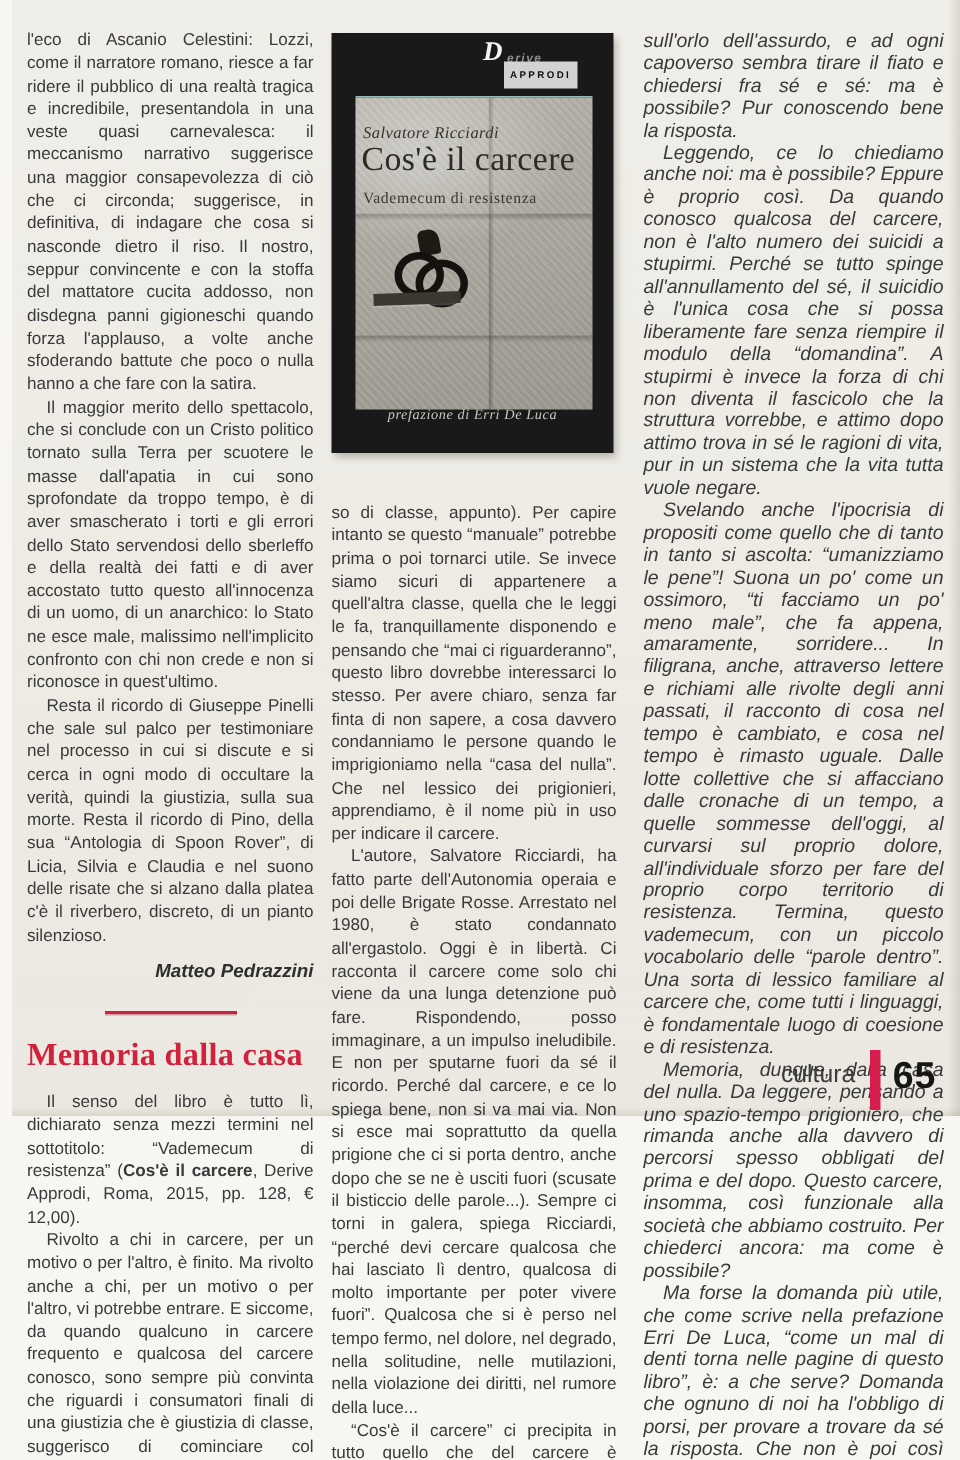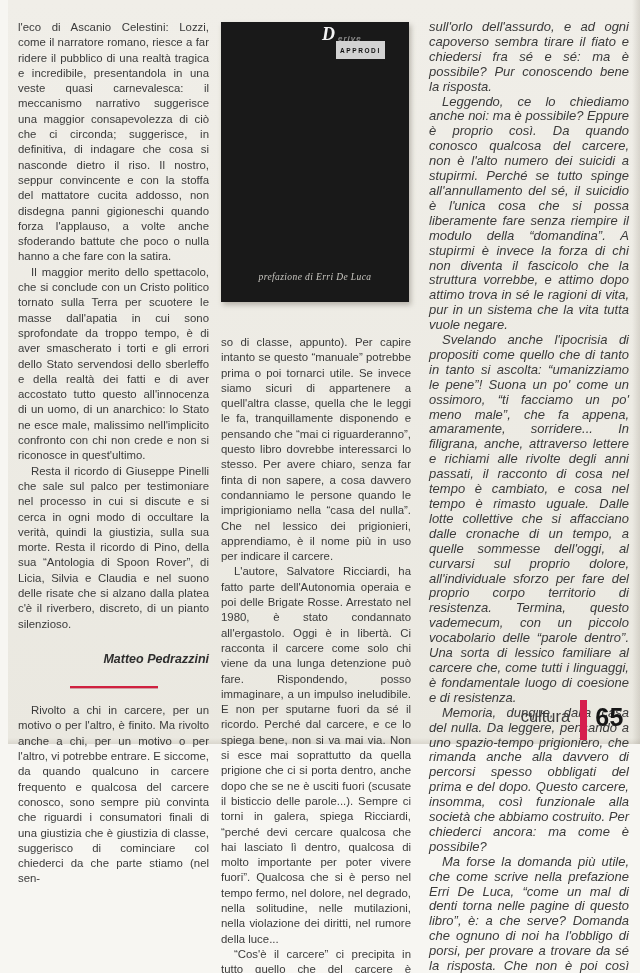--- a/index.html
+++ b/index.html
@@ -25,21 +25,21 @@
   
   .col{position:absolute;color:#3a3a3a;}
   .col p{margin:0;text-align:justify;text-indent:13px;hyphens:auto;}
   .col p.noindent{text-indent:0;}
   #col1{left:10px;top:20px;width:191px;font-size:11.4px;line-height:15.3px;}
   #col2{left:213px;top:22px;width:190px;font-size:11.4px;line-height:15.3px;}
   #col3{left:421px;top:20px;width:200px;font-size:13px;line-height:14.9px;font-style:italic;}
 
   .byline{
     text-align:right;font-style:italic;font-weight:700;font-size:12.5px;
-    color:#2e2e2e;margin-top:20px;
+    color:#2e2e2e;margin-top:8px;
   }
   .red-rule{
     width:88px;height:2px;background:#d0203f;margin:19px auto 15px auto;
     box-shadow:0 1px 0 rgba(160,20,50,.35);
   }
   .section-title{margin:0 0 13px 0;font-family:"Liberation Serif","DejaVu Serif",serif;}
   .section-title .t1{
     display:block;color:#d2213c;font-weight:700;font-size:21.5px;
     line-height:24px;letter-spacing:.2px;
   }
@@ -131,33 +131,46 @@
   <div class="col" id="col1">
     <p class="noindent">l'eco di Ascanio Celestini: Lozzi, come il narratore romano, riesce a far ridere il pubblico di una realtà tragica e incredibile, presentandola in una veste quasi carnevalesca: il meccanismo narrativo suggerisce una maggior consapevolezza di ciò che ci circonda; suggerisce, in definitiva, di indagare che cosa si nasconde dietro il riso. Il nostro, seppur convincente e con la stoffa del mattatore cucita addosso, non disdegna panni gigioneschi quando forza l'applauso, a volte anche sfoderando battute che poco o nulla hanno a che fare con la satira.</p>
     <p>Il maggior merito dello spettacolo, che si conclude con un Cristo politico tornato sulla Terra per scuotere le masse dall'apatia in cui sono sprofondate da troppo tempo, è di aver smascherato i torti e gli errori dello Stato servendosi dello sberleffo e della realtà dei fatti e di aver accostato tutto questo all'innocenza di un uomo, di un anarchico: lo Stato ne esce male, malissimo nell'implicito confronto con chi non crede e non si riconosce in quest'ultimo.</p>
     <p>Resta il ricordo di Giuseppe Pinelli che sale sul palco per testimoniare nel processo in cui si discute e si cerca in ogni modo di occultare la verità, quindi la giustizia, sulla sua morte. Resta il ricordo di Pino, della sua “Antologia di Spoon Rover”, di Licia, Silvia e Claudia e nel suono delle risate che si alzano dalla platea c'è il riverbero, discreto, di un pianto silenzioso.</p>
 
     <div class="byline">Matteo Pedrazzini</div>
 
     <div class="red-rule"></div>
 
     <h2 class="section-title">
+      <span class="t1">Memoria dalla casa</span>
     </h2>
 
+    <p><span>Il senso del libro è tutto lì, dichiarato senza mezzi termini nel sottotitolo: “Vademecum di resistenza” (</span><span class="bold-ref">Cos'è il carcere</span><span>, Derive Approdi, Roma, 2015, pp. 128, € 12,00).</span></p>
 
     <p>Rivolto a chi in carcere, per un motivo o per l'altro, è finito. Ma rivolto anche a chi, per un motivo o per l'altro, vi potrebbe entrare. E siccome, da quando qualcuno in carcere frequento e qualcosa del carcere conosco, sono sempre più convinta che riguardi i consumatori finali di una giustizia che è giustizia di classe, suggerisco di cominciare col chiederci da che parte stiamo (nel sen-</p>
   </div>
 
   <div class="col" id="col2">
 
     <div class="cover">
       <div class="cover-logo">
         <span class="logo-d">D</span>
         <span class="logo-erive">erive</span>
         <span class="logo-bar">APPRODI</span>
+      </div>
+      <div class="cover-photo">
+        <div class="cover-author">Salvatore Ricciardi</div>
+        <div class="cover-title">Cos'è il carcere</div>
+        <div class="cover-subtitle">Vademecum di resistenza</div>
+        <div class="knocker">
+          <span class="mount"></span>
+          <span class="ring r1"></span>
+          <span class="ring r2"></span>
+        </div>
+        <div class="door-slot"></div>
       </div>
       <div class="cover-preface">prefazione di Erri De Luca</div>
     </div>
 
     <p class="noindent">so di classe, appunto). Per capire intanto se questo “manuale” potrebbe prima o poi tornarci utile. Se invece siamo sicuri di appartenere a quell'altra classe, quella che le leggi le fa, tranquillamente disponendo e pensando che “mai ci riguarderanno”, questo libro dovrebbe interessarci lo stesso. Per avere chiaro, senza far finta di non sapere, a cosa davvero condanniamo le persone quando le imprigioniamo nella “casa del nulla”. Che nel lessico dei prigionieri, apprendiamo, è il nome più in uso per indicare il carcere.</p>
     <p>L'autore, Salvatore Ricciardi, ha fatto parte dell'Autonomia operaia e poi delle Brigate Rosse. Arrestato nel 1980, è stato condannato all'ergastolo. Oggi è in libertà. Ci racconta il carcere come solo chi viene da una lunga detenzione può fare. Rispondendo, posso immaginare, a un impulso ineludibile. E non per sputarne fuori da sé il ricordo. Perché dal carcere, e ce lo spiega bene, non si va mai via. Non si esce mai soprattutto da quella prigione che ci si porta dentro, anche dopo che se ne è usciti fuori (scusate il bisticcio delle parole...). Sempre ci torni in galera, spiega Ricciardi, “perché devi cercare qualcosa che hai lasciato lì dentro, qualcosa di molto importante per poter vivere fuori”. Qualcosa che si è perso nel tempo fermo, nel dolore, nel degrado, nella solitudine, nelle mutilazioni, nella violazione dei diritti, nel rumore della luce...</p>
     <p>“Cos'è il carcere” ci precipita in tutto quello che del carcere è inimmaginabile. E Ricciardi lo narra con parole lucide, sempre sull'orlo dell'orrore. Sempre</p>
   </div>
 
   <div class="col" id="col3">

